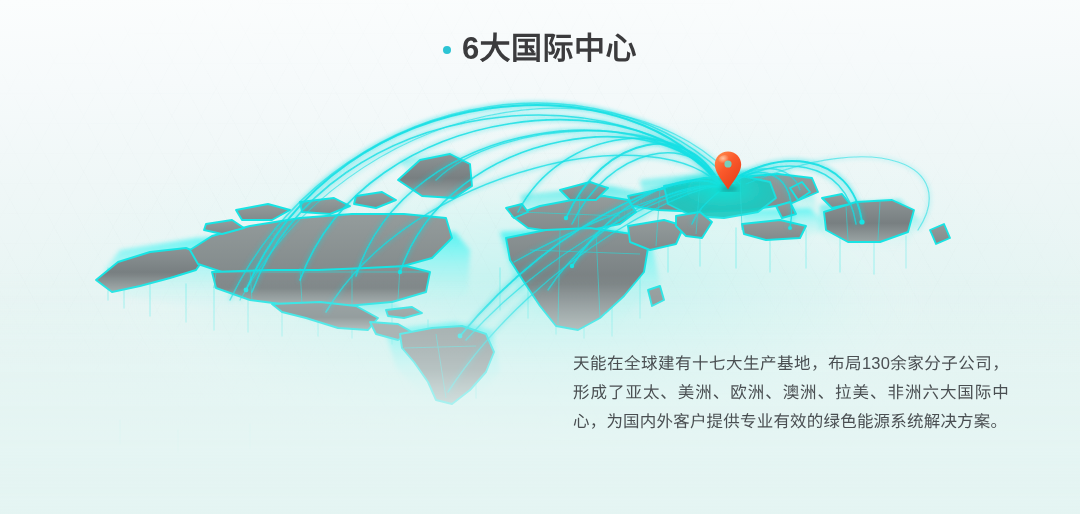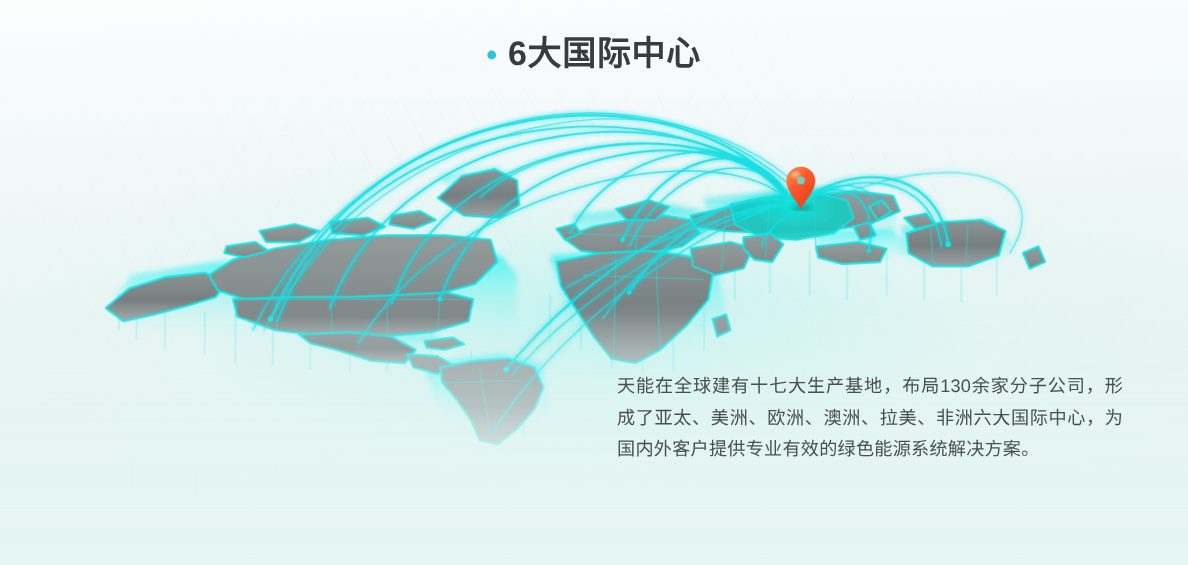--- a/index.html
+++ b/index.html
@@ -93,21 +93,21 @@
 
   
   .blurb {
     position: absolute;
     left: 561px;
     top: 337px;
     width: 460px;
     z-index: 6;
   }
   .blurb p {
-    margin: 0;
+    margin: 12px;
     font-size: 16.5px;
     line-height: 29px;
     color: #4a4f52;
     text-align: justify;
     letter-spacing: .2px;
   }
 
   
   .pin {
     position: absolute;

